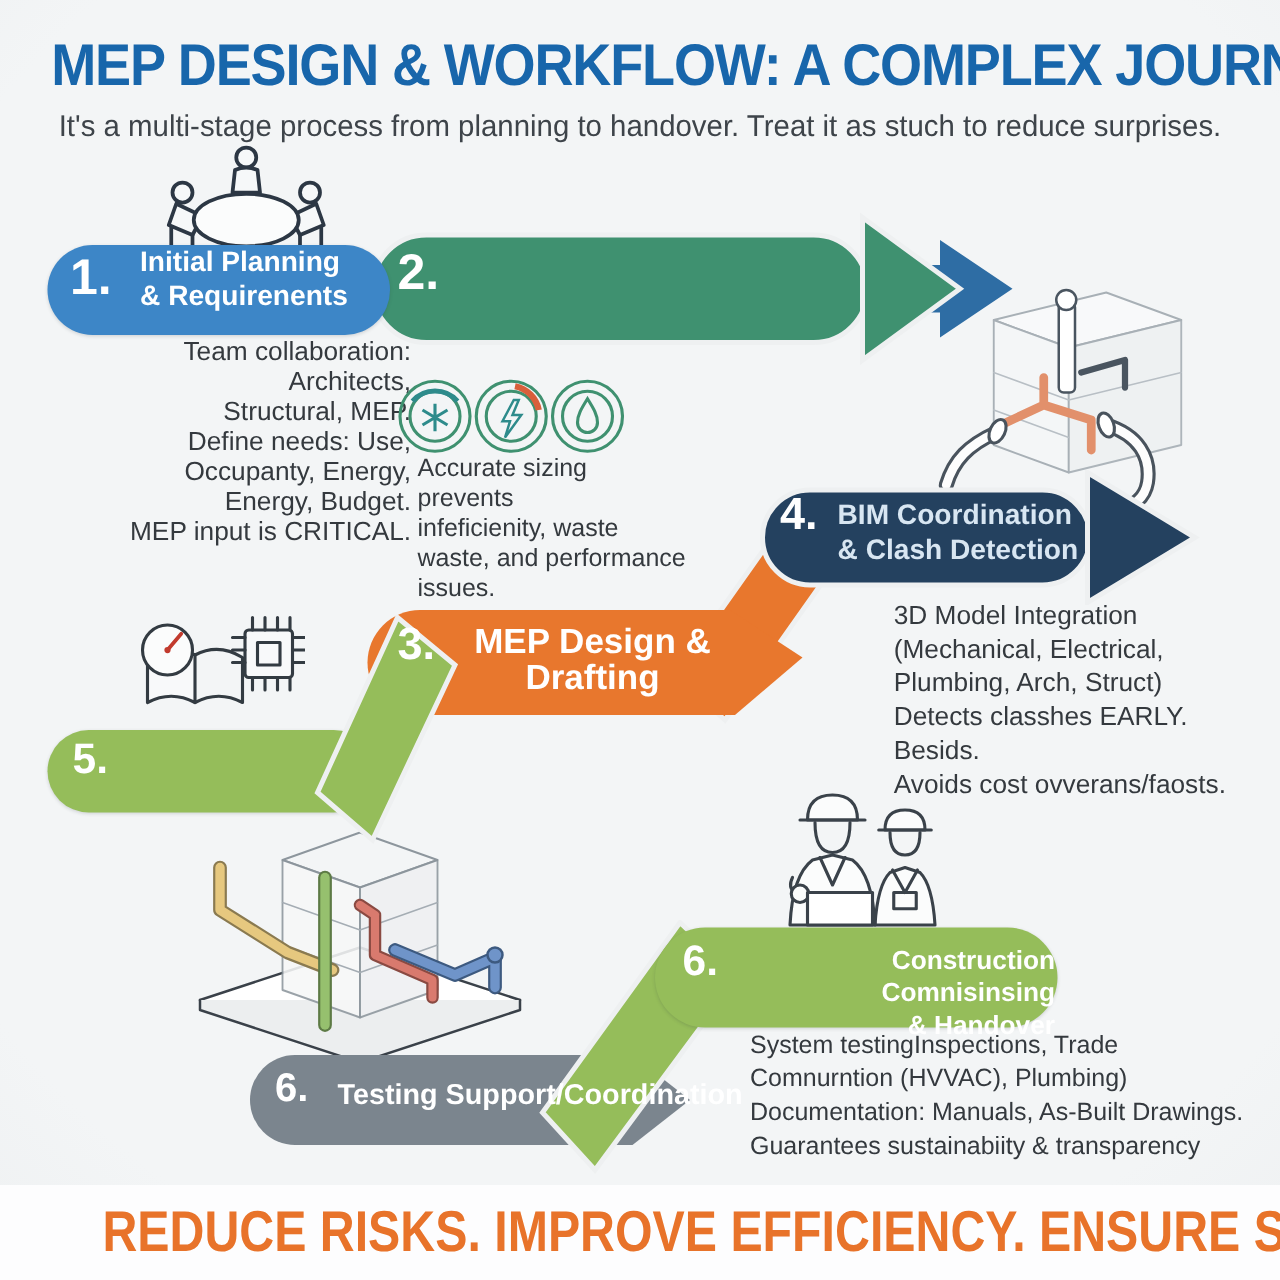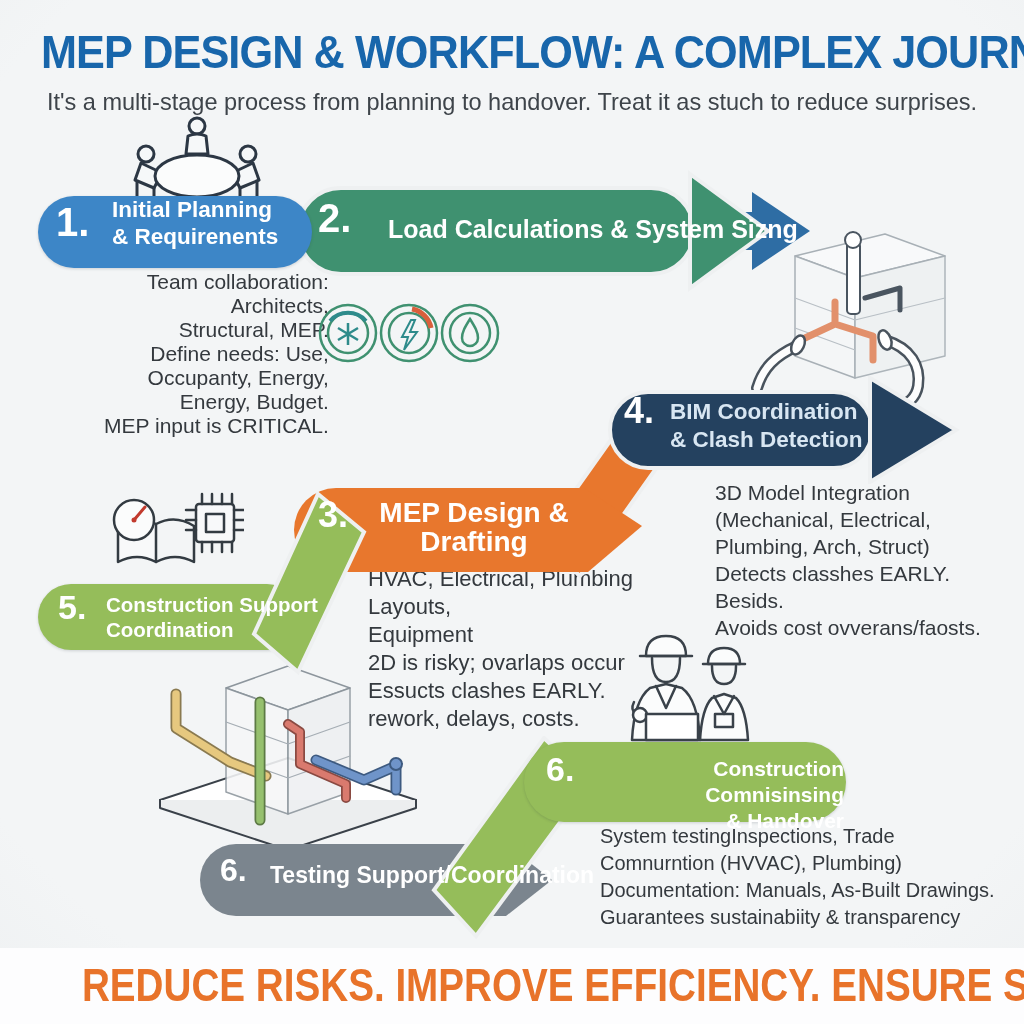--- a/index.html
+++ b/index.html
@@ -81,21 +81,20 @@
       <g>
         <polygon points="380,42 462,42 462,22 520,61 462,100 462,80 380,80" fill="#2e6da4"></polygon>
       </g>
       <g stroke="#eef0f1" stroke-width="4" fill="#3f9170">
         <rect x="8" y="18" width="396" height="86" rx="43"></rect>
         <polygon points="400,4 478,61 400,118"></polygon>
       </g>
     </svg>
   </div>
   <div class="num num2">2.</div>
-  <div class="bannertext t2">Load Calculations &amp; System Sizng</div>
 
   <div class="pill pill1"></div>
   <div class="num num1">1.</div>
   <div class="bannertext t1">Initial Planning
 &amp; Requirenents</div>
   <div class="abs body-text bt1">Team collaboration:
 Architects,
 Structural, MEP.
 Define needs: Use,
 Occupanty, Energy,
@@ -118,20 +117,25 @@
         <path d="M96,9 A24,24 0 0 1 115,28" stroke="#d95f3b" stroke-width="5"></path>
         <polygon points="95,20 86,37 92,37 88,50 101,32 94,32 99,20" stroke="#2e8b8b" stroke-width="2" fill="none"></polygon>
       </g>
       <g fill="none" stroke="#3f9170" stroke-width="2.5">
         <circle cx="154" cy="33" r="28"></circle>
           <circle cx="154" cy="33" r="20"></circle>
         <path d="M154,19 C149,27 146,32 146,38 a8,8 0 0 0 16,0 c0,-6 -3,-11 -8,-19 Z"></path>
       </g>
     </svg>
   </div>
+  <div class="abs body-text bt2">Accurate sizing
+prevents
+infeficienity, waste
+waste, and performance
+issues.</div>
 
   <div class="abs z1" style="left:735px;top:228px;">
     <svg width="240" height="185" viewBox="0 0 240 185" fill="none" stroke-linecap="round" stroke-linejoin="round">
       <polygon points="60,28 150,6 210,28 120,50" fill="#f8f9fa" stroke="#a8b0b6" stroke-width="1.5"></polygon>
       <polygon points="60,28 120,50 120,150 60,128" fill="#f4f6f7" stroke="#a8b0b6" stroke-width="1.5"></polygon>
       <polygon points="120,50 210,28 210,128 120,150" fill="#eef1f2" stroke="#a8b0b6" stroke-width="1.5" opacity=".92"></polygon>
       <path d="M60,70 L120,92 L210,70 M60,100 L120,122" stroke="#b8bfc5" stroke-width="1.2"></path>
       <path d="M130,70 L165,60 L165,82" stroke="#4a5560" stroke-width="5"></path>
       <path d="M70,110 L100,96 L138,108 L138,132 M100,96 L100,74" stroke="#e2906b" stroke-width="7"></path>
       <rect x="112" y="14" width="13" height="72" rx="4" fill="#fff" stroke="#4a5560" stroke-width="2"></rect>
@@ -170,26 +174,20 @@
 Avoids cost ovverans/faosts.</div>
 
   <div class="abs z3" style="left:292px;top:486px;">
     <svg width="365" height="88" viewBox="0 0 365 88">
       <path d="M 44 2 H 292 L 350 40 L 296 86 H 44 A 42 42 0 0 1 44 2 Z" fill="#e8772d"></path>
     </svg>
   </div>
   <div class="num num3">3.</div>
   <div class="bannertext t3">MEP Design &amp;
 Drafting</div>
-  <div class="abs body-text bt3">HVAC, Electrical, Plumbing
-Layouts,
-Equipment
-2D is risky; ovarlaps occur
-Essucts clashes EARLY.
-rework, delays, costs.</div>
 
   <div class="abs z1" style="left:104px;top:490px;">
     <svg width="140" height="82" viewBox="0 0 140 82" fill="none" stroke="#333b42" stroke-width="2.5" stroke-linecap="round" stroke-linejoin="round">
       <g>
         <path d="M14,36 Q33,24 52,34 L52,72 Q33,62 14,72 Z" fill="#f8f9fa"></path>
         <path d="M90,36 Q71,24 52,34 M90,36 L90,72 Q71,62 52,72"></path>
         <circle cx="30" cy="30" r="20" fill="#fbfcfc"></circle>
         <path d="M30,30 L41,17" stroke="#c23b2e" stroke-width="3"></path>
         <circle cx="30" cy="30" r="2.5" fill="#c23b2e" stroke="none"></circle>
       </g>
@@ -202,22 +200,20 @@
   </div>
 
   <div class="abs z4" style="left:248px;top:492px;">
     <svg width="122" height="184" viewBox="0 0 122 184">
       <polygon points="70,2 116,40 50,180 6,142" fill="#95bd5a" stroke="#eef0f1" stroke-width="4"></polygon>
     </svg>
   </div>
 
   <div class="pill pill5"></div>
   <div class="num num5">5.</div>
-  <div class="bannertext t5">Construction Support
-Coordination</div>
 
   <div class="abs z1" style="left:148px;top:636px;">
     <svg width="282" height="210" viewBox="0 0 282 210" fill="none" stroke-linecap="round" stroke-linejoin="round">
       <polygon points="12,164 140,122 268,164 140,206" fill="#ffffff" stroke="#3a4149" stroke-width="2"></polygon>
       <path d="M12,164 v8 L140,214 L268,172 v-8" stroke="#3a4149" stroke-width="2" fill="#eceeef"></path>
       <polygon points="78,52 140,30 202,52 140,74" fill="#f3f5f6" stroke="#8d969d" stroke-width="1.5"></polygon>
       <polygon points="78,52 140,74 140,178 78,156" fill="#f6f7f8" stroke="#8d969d" stroke-width="1.5" opacity=".88"></polygon>
       <polygon points="140,74 202,52 202,156 140,178" fill="#eef0f2" stroke="#8d969d" stroke-width="1.5" opacity=".88"></polygon>
       <path d="M78,86 L140,108 L202,86 M78,120 L140,142 L202,120" stroke="#a5adb4" stroke-width="1.2"></path>
       <path d="M28,58 L28,92 L82,126 L118,140" stroke="#8a7a50" stroke-width="11"></path>

